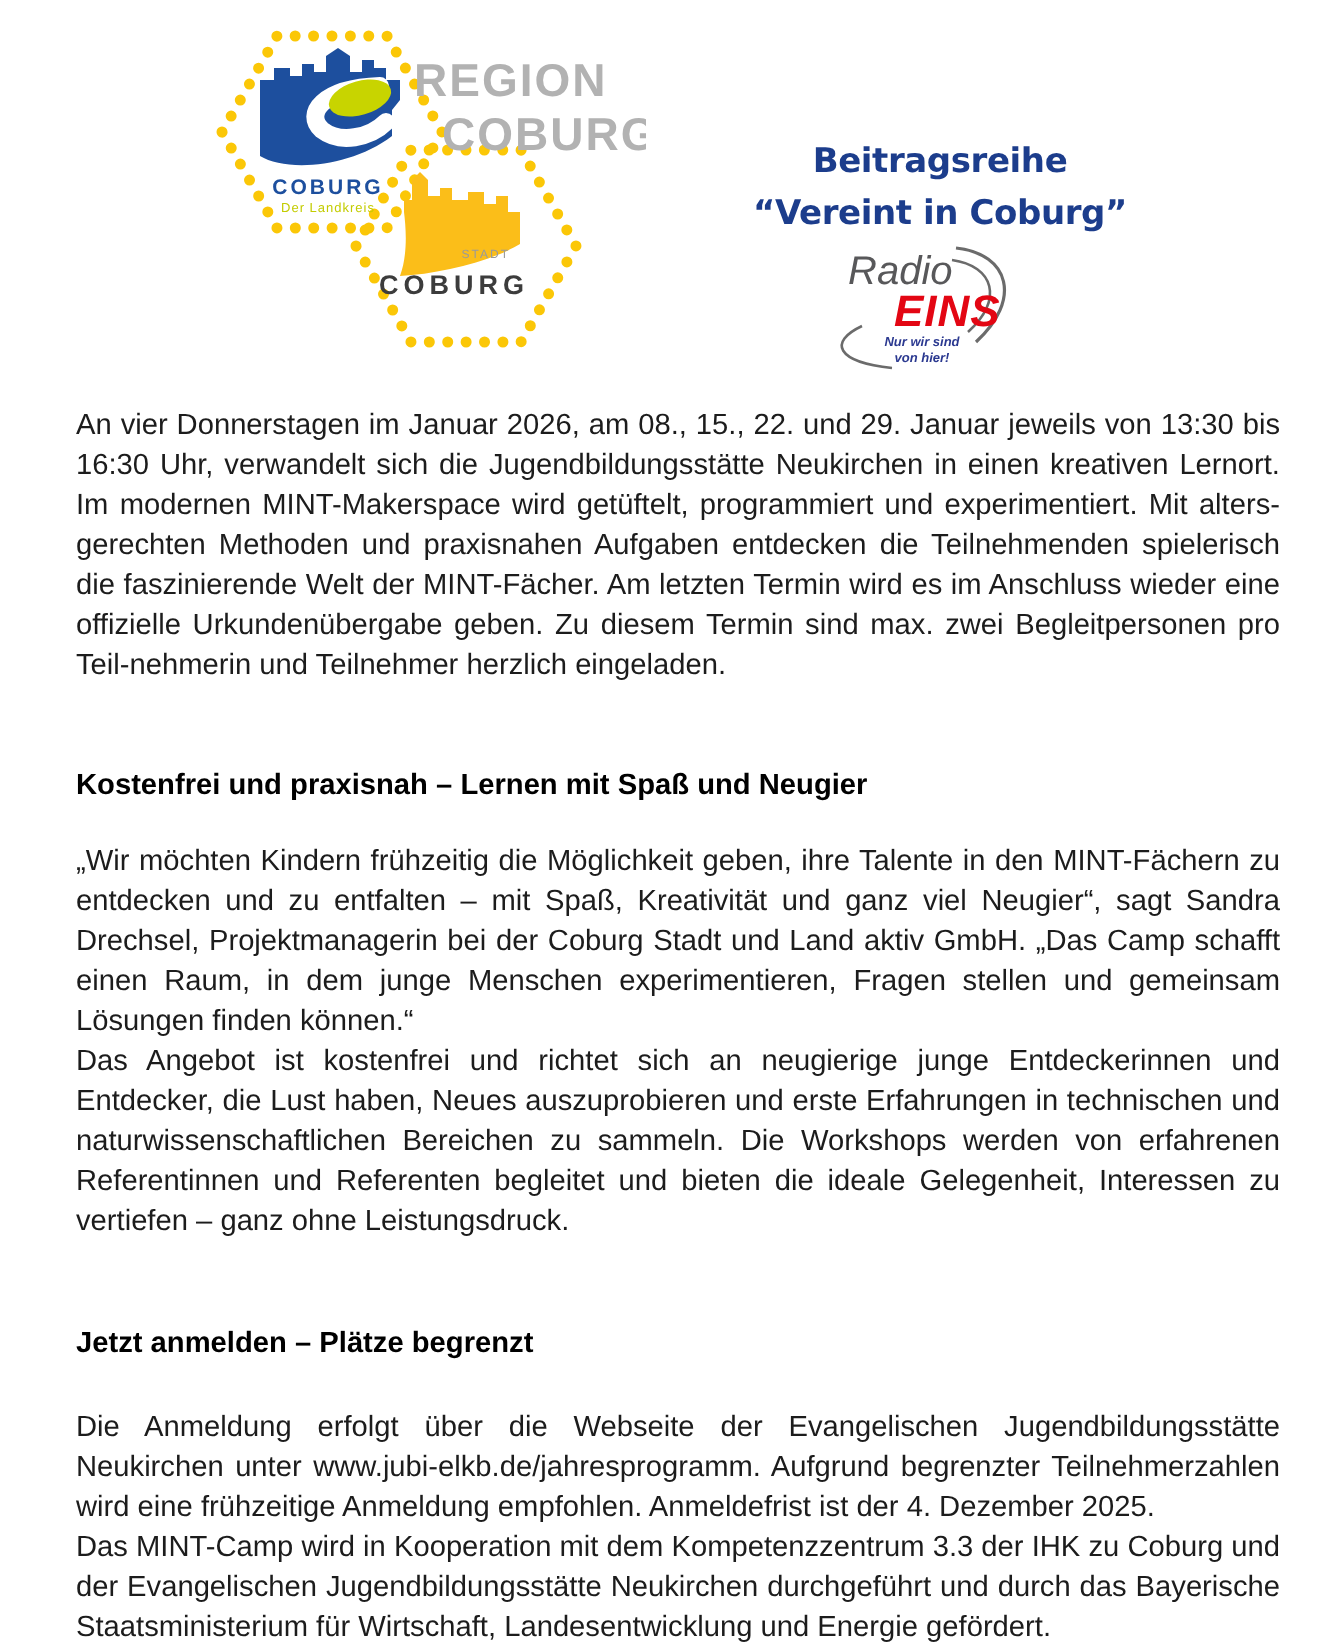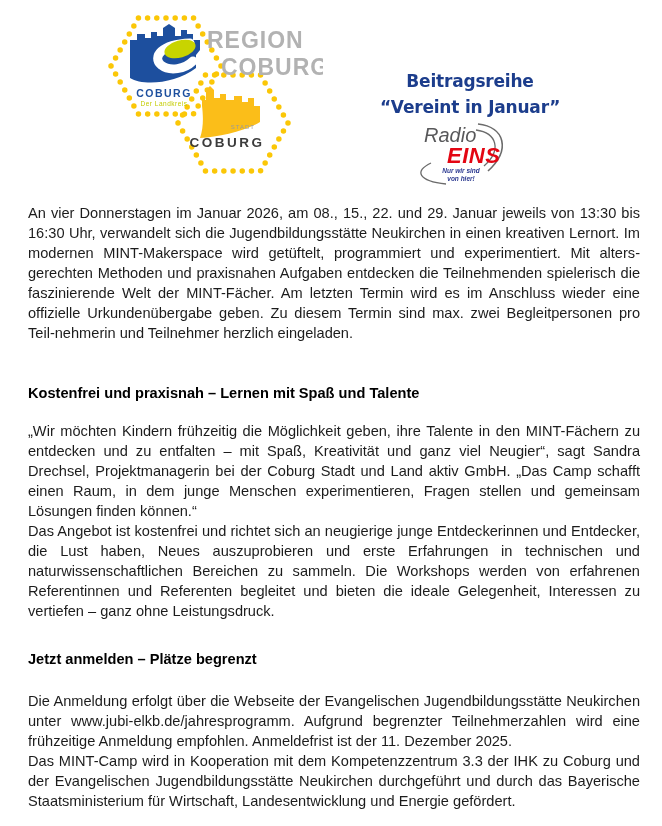--- a/index.html
+++ b/index.html
@@ -19,30 +19,30 @@
     color:#1C3D8C;
     margin-top:35px;
   }
   .radio-block .navy-line{
     font-weight:bold;font-size:17px;line-height:26px;letter-spacing:-0.2px;
   }
   .radio-eins-svg{display:block;margin:2px auto 0;transform:translateX(-11px);}
   
   .article{
     position:absolute;left:0;top:0;right:0;
-    padding:203px 22px 0 28px;
+    padding:203px 22px 0 38px;
     font-size:14.6px;line-height:20px;color:#1c1c1c;
     text-align:justify;
   }
   .article p{margin:0;}
   .article h3{
     font-size:14.6px;line-height:20px;color:#000;margin:0;text-align:left;
   }
   .article h3.h-first{margin-top:40px;margin-bottom:18px;}
-  .article h3.h-second{margin-top:28px;margin-bottom:22px;}
+  .article h3.h-second{margin-top:41px;margin-bottom:22px;}
   
   text{font-family:"Liberation Sans", sans-serif;}
 </style>
 </head>
 <body>
 
 <div class="page">
 
   <svg class="region-logo-svg" width="220" height="178" viewBox="0 0 220 178">
 
@@ -63,40 +63,40 @@
 
     <g>
       <path fill="#FBBE19" d="M97,128 C101,117 100,104 99,96 L99,90 L103,90 L103,80 L107,76 L111,80 L111,88 L117,88 L117,84 L123,84 L123,90 L131,90 L131,86 L139,86 L139,92 L145,92 L145,88 L151,88 L151,96 L157,96 L157,112 C142,121 116,127 97,128 Z"></path>
     </g>
     <text x="152" y="119" text-anchor="end" font-size="6" letter-spacing="1" fill="#9a9a9a">STADT</text>
     <text x="124" y="137" text-anchor="middle" font-size="13.5" font-weight="600" letter-spacing="2.5" fill="#3C3C3C">COBURG</text>
   </svg>
 
   <div class="radio-block">
     <div class="navy-line">Beitragsreihe</div>
-    <div class="navy-line">“Vereint in Januar”</div>
+    <div class="navy-line">“Vereint in Coburg”</div>
 
     <svg class="radio-eins-svg" width="108" height="66" viewBox="0 0 108 66">
       <path d="M73,2 C100,5 106,28 83,49" fill="none" stroke="#6b6b6b" stroke-width="1.6"></path>
       <path d="M71,8 C92,11 97,28 79,44" fill="none" stroke="#6b6b6b" stroke-width="1.3"></path>
       <path d="M26,41 C9,49 13,59 41,62" fill="none" stroke="#6b6b6b" stroke-width="1.3"></path>
       <text x="19" y="20" font-size="20" font-style="italic" font-family="DejaVu Serif, serif" fill="#58585A">Radio</text>
       <text x="42" y="41" font-size="22" font-style="italic" font-weight="bold" font-family="DejaVu Sans, sans-serif" letter-spacing="0.5" fill="#E30613">EINS</text>
       <text x="56" y="51" text-anchor="middle" font-size="6.5" font-style="italic" font-weight="bold" fill="#2B3990">Nur wir sind</text>
       <text x="56" y="59" text-anchor="middle" font-size="6.5" font-style="italic" font-weight="bold" fill="#2B3990">von hier!</text>
     </svg>
   </div>
 
   <div class="article">
     <p>An vier Donnerstagen im Januar 2026, am 08., 15., 22. und 29. Januar jeweils von 13:30 bis 16:30 Uhr, verwandelt sich die Jugendbildungsstätte Neukirchen in einen kreativen Lernort. Im modernen MINT-Makerspace wird getüftelt, programmiert und experimentiert. Mit alters-gerechten Methoden und praxisnahen Aufgaben entdecken die Teilnehmenden spielerisch die faszinierende Welt der MINT-Fächer. Am letzten Termin wird es im Anschluss wieder eine offizielle Urkundenübergabe geben. Zu diesem Termin sind max. zwei Begleitpersonen pro Teil-nehmerin und Teilnehmer herzlich eingeladen.</p>
 
-    <h3 class="h-first">Kostenfrei und praxisnah – Lernen mit Spaß und Talente</h3>
+    <h3 class="h-first">Kostenfrei und praxisnah – Lernen mit Spaß und Neugier</h3>
 
     <p>„Wir möchten Kindern frühzeitig die Möglichkeit geben, ihre Talente in den MINT-Fächern zu entdecken und zu entfalten – mit Spaß, Kreativität und ganz viel Neugier“, sagt Sandra Drechsel, Projektmanagerin bei der Coburg Stadt und Land aktiv GmbH. „Das Camp schafft einen Raum, in dem junge Menschen experimentieren, Fragen stellen und gemeinsam Lösungen finden können.“</p>
     <p>Das Angebot ist kostenfrei und richtet sich an neugierige junge Entdeckerinnen und Entdecker, die Lust haben, Neues auszuprobieren und erste Erfahrungen in technischen und naturwissenschaftlichen Bereichen zu sammeln. Die Workshops werden von erfahrenen Referentinnen und Referenten begleitet und bieten die ideale Gelegenheit, Interessen zu vertiefen – ganz ohne Leistungsdruck.</p>
 
     <h3 class="h-second">Jetzt anmelden – Plätze begrenzt</h3>
 
-    <p>Die Anmeldung erfolgt über die Webseite der Evangelischen Jugendbildungsstätte Neukirchen unter www.jubi-elkb.de/jahresprogramm. Aufgrund begrenzter Teilnehmerzahlen wird eine frühzeitige Anmeldung empfohlen. Anmeldefrist ist der 11. Dezember 2025.</p>
+    <p>Die Anmeldung erfolgt über die Webseite der Evangelischen Jugendbildungsstätte Neukirchen unter www.jubi-elkb.de/jahresprogramm. Aufgrund begrenzter Teilnehmerzahlen wird eine frühzeitige Anmeldung empfohlen. Anmeldefrist ist der 4. Dezember 2025.</p>
     <p>Das MINT-Camp wird in Kooperation mit dem Kompetenzzentrum 3.3 der IHK zu Coburg und der Evangelischen Jugendbildungsstätte Neukirchen durchgeführt und durch das Bayerische Staatsministerium für Wirtschaft, Landesentwicklung und Energie gefördert.</p>
   </div>
 
 </div>
 
 </body></html>

